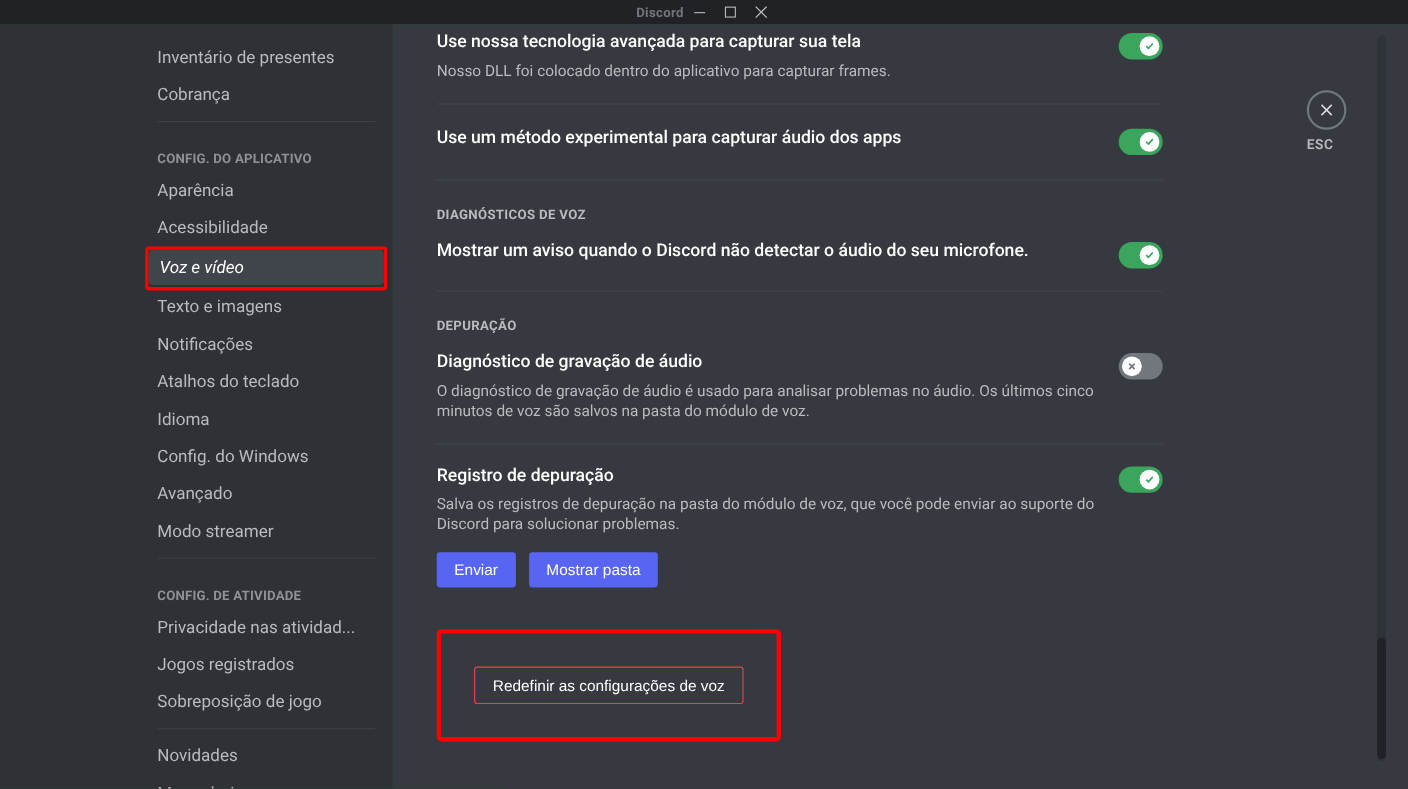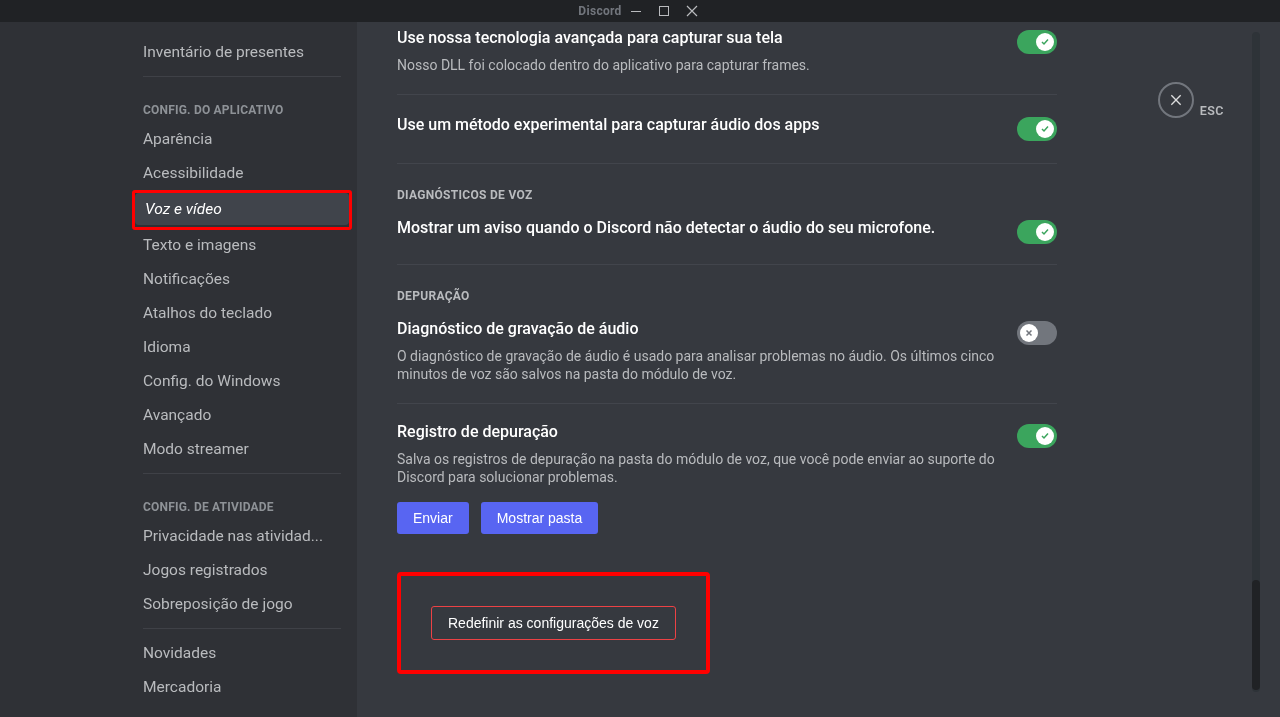--- a/index.html
+++ b/index.html
@@ -190,22 +190,22 @@
     display: inline-block;
     margin-top: 18px;
   }
 
   
   .close-pill {
     position: absolute;
     top: 60px;
     right: 56px;
     display: flex;
-    flex-direction: row;
-    align-items: flex-end;
+    flex-direction: column;
+    align-items: flex-start;
     gap: 6px;
     cursor: pointer;
   }
   .close-circle {
     width: 36px; height: 36px;
     border: 2px solid #72767d;
     border-radius: 50%;
     display: flex; align-items: center; justify-content: center;
     color: #dcddde;
   }
@@ -255,20 +255,21 @@
     </div>
   </div>
 </div>
 
 <div class="layout">
 
   <nav class="sidebar">
     <div class="sidebar-inner">
       <div class="sidebar-item" style="visibility:hidden">Assinaturas</div>
       <div class="sidebar-item">Inventário de presentes</div>
+      <div class="sidebar-item">Cobrança</div>
 
       <div class="sidebar-separator"></div>
       <div class="sidebar-header">CONFIG. DO APLICATIVO</div>
 
       <div class="sidebar-item">Aparência</div>
       <div class="sidebar-item">Acessibilidade</div>
       <div class="highlight-red-sm">
         <div class="sidebar-item active">Voz e vídeo</div>
       </div>
       <div class="sidebar-item">Texto e imagens</div>

